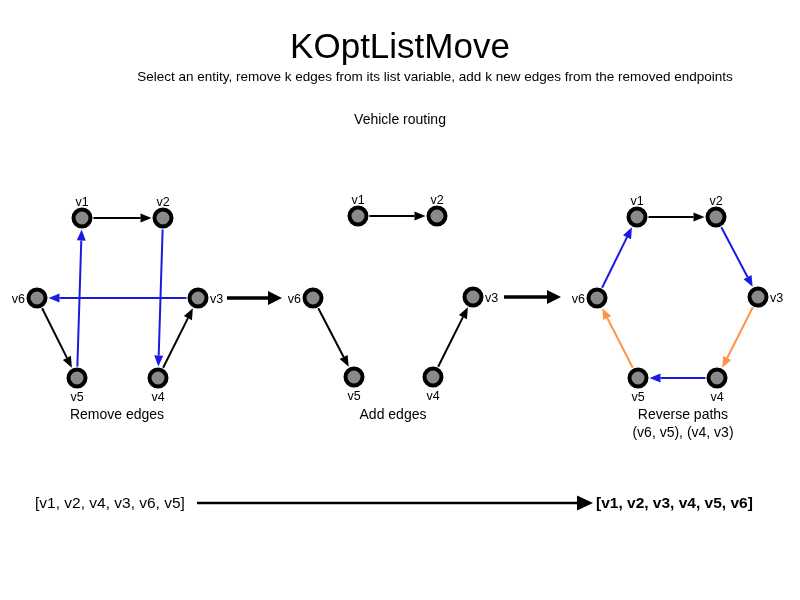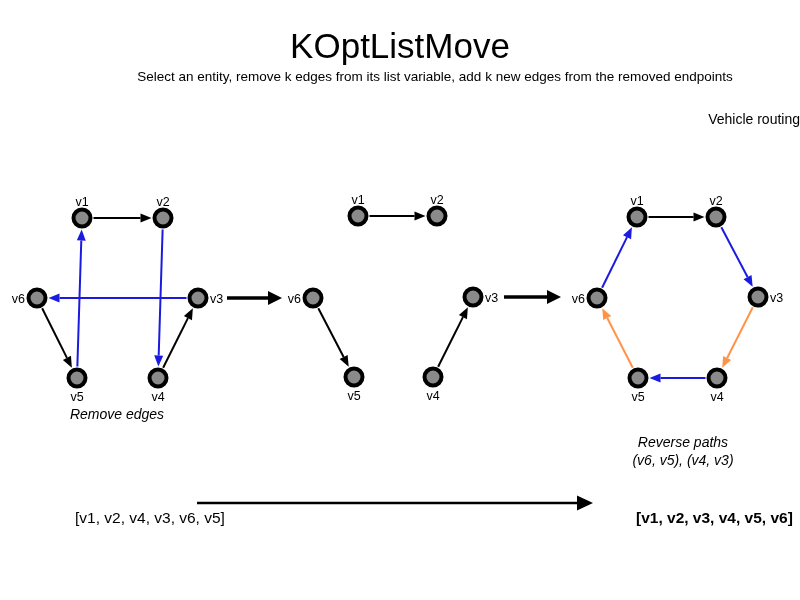--- a/index.html
+++ b/index.html
@@ -11,33 +11,33 @@
   .stage { position:absolute; left:0; top:0; width:800px; height:600px; }
   .hdr-title {
     position:absolute; left:0; top:26px; width:800px; text-align:center;
     font-size:35px; line-height:40px; font-weight:400; letter-spacing:0;
   }
   .hdr-sub {
     position:absolute; left:0; top:69px; width:796px; text-align:center;
     font-size:13.5px; line-height:16px;padding-left:37px;
   }
   .scenario {
-    position:absolute; left:0; top:111px; width:800px; text-align:right;
+    position:absolute; left:0; top:111px; width:800px; text-align:center;
     font-size:14px; line-height:16px;
   }
   svg.canvas { position:absolute; left:0; top:0; width:800px; height:600px; }
   svg text { font-family:"Liberation Sans", sans-serif; }
   .caption {
     position:absolute; top:405px; transform:translateX(-50%);
-    text-align:center; white-space:nowrap; font-size:14px; line-height:18px;font-style:italic;
+    text-align:center; white-space:nowrap; font-size:14px; line-height:18px;
   }
   .caption-1 { left:117px; }
   .caption-2 { left:393px; }
-  .caption-3 { left:683px;margin-top:28px; }
-  .list-text { position:absolute; top:508px; font-size:15.5px; line-height:19px; white-space:nowrap;margin-left:40px; }
+  .caption-3 { left:683px; }
+  .list-text { position:absolute; top:493px; font-size:15.5px; line-height:19px; white-space:nowrap; }
   .list-before { left:35px; }
   .list-after  { left:596px;font-weight:bold; }
 </style>
 </head>
 <body>
 
 <div class="stage">
 
   <div class="hdr-title">KOptListMove</div>
   <div class="hdr-sub">Select an entity, remove k edges from its list variable, add k new edges from the removed endpoints</div>
@@ -127,20 +127,21 @@
       <g>
         <line x1="197" y1="503" x2="577" y2="503" stroke="#000000" stroke-width="2.5"></line>
         <polygon points="593,503 577,510.5 577,495.5" fill="#000000"></polygon>
       </g>
     </svg>
 
   <div class="caption caption-1">
     <div>Remove edges</div>
   </div>
   <div class="caption caption-2">
+    <div>Add edges</div>
   </div>
   <div class="caption caption-3">
     <div>Reverse paths</div>
     <div>(v6, v5), (v4, v3)</div>
   </div>
 
   <div class="list-text list-before">[v1, v2, v4, v3, v6, v5]</div>
   <div class="list-text list-after">[v1, v2, v3, v4, v5, v6]</div>
 
 </div>

